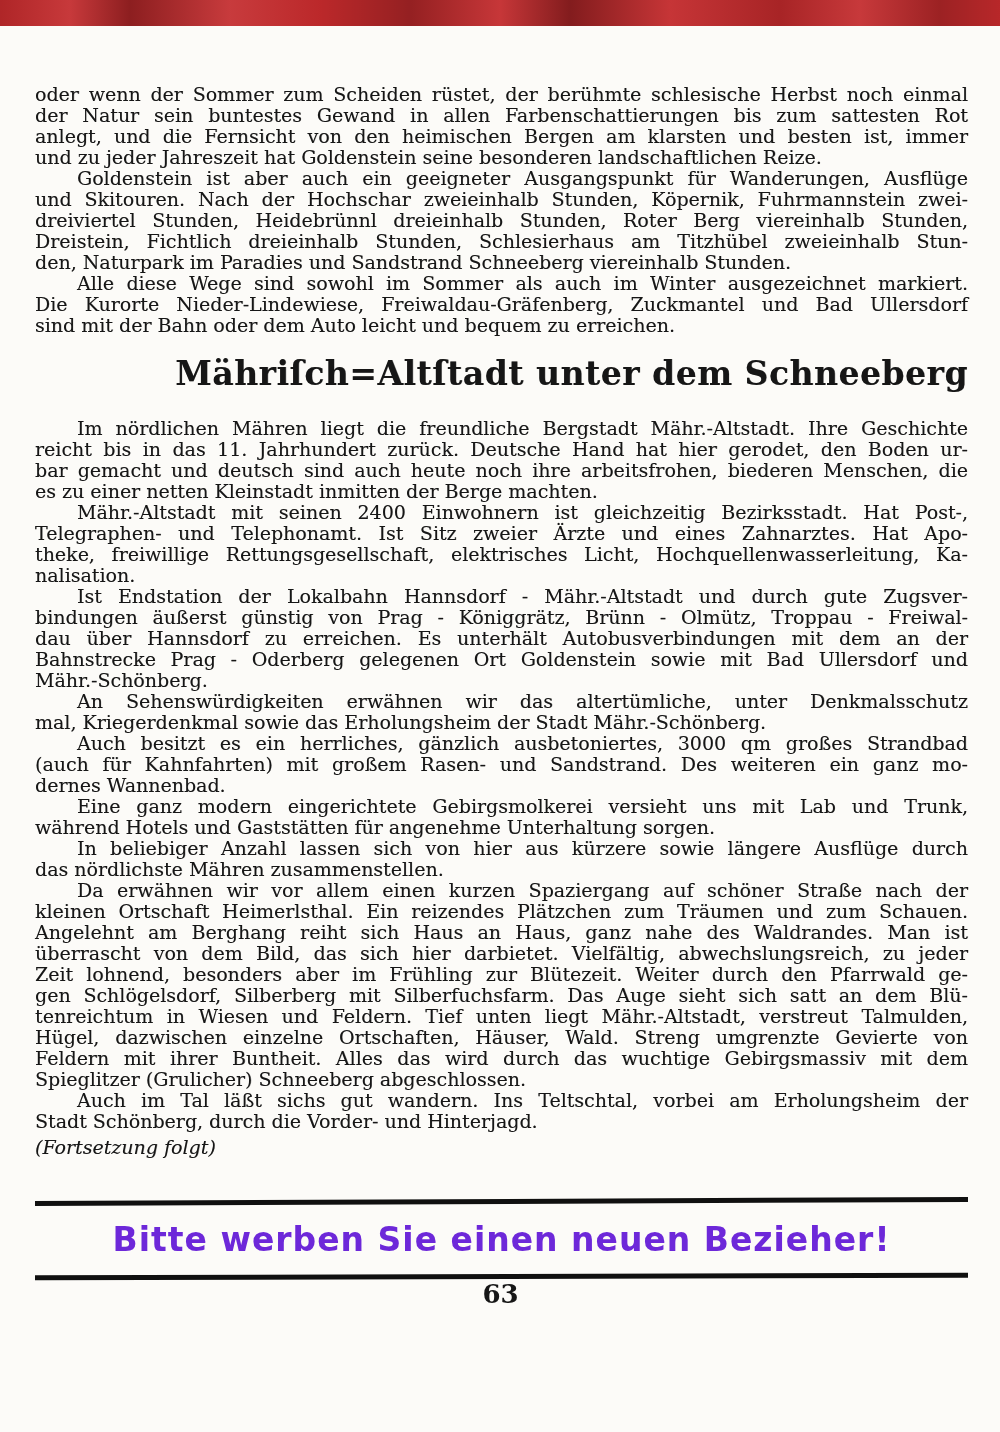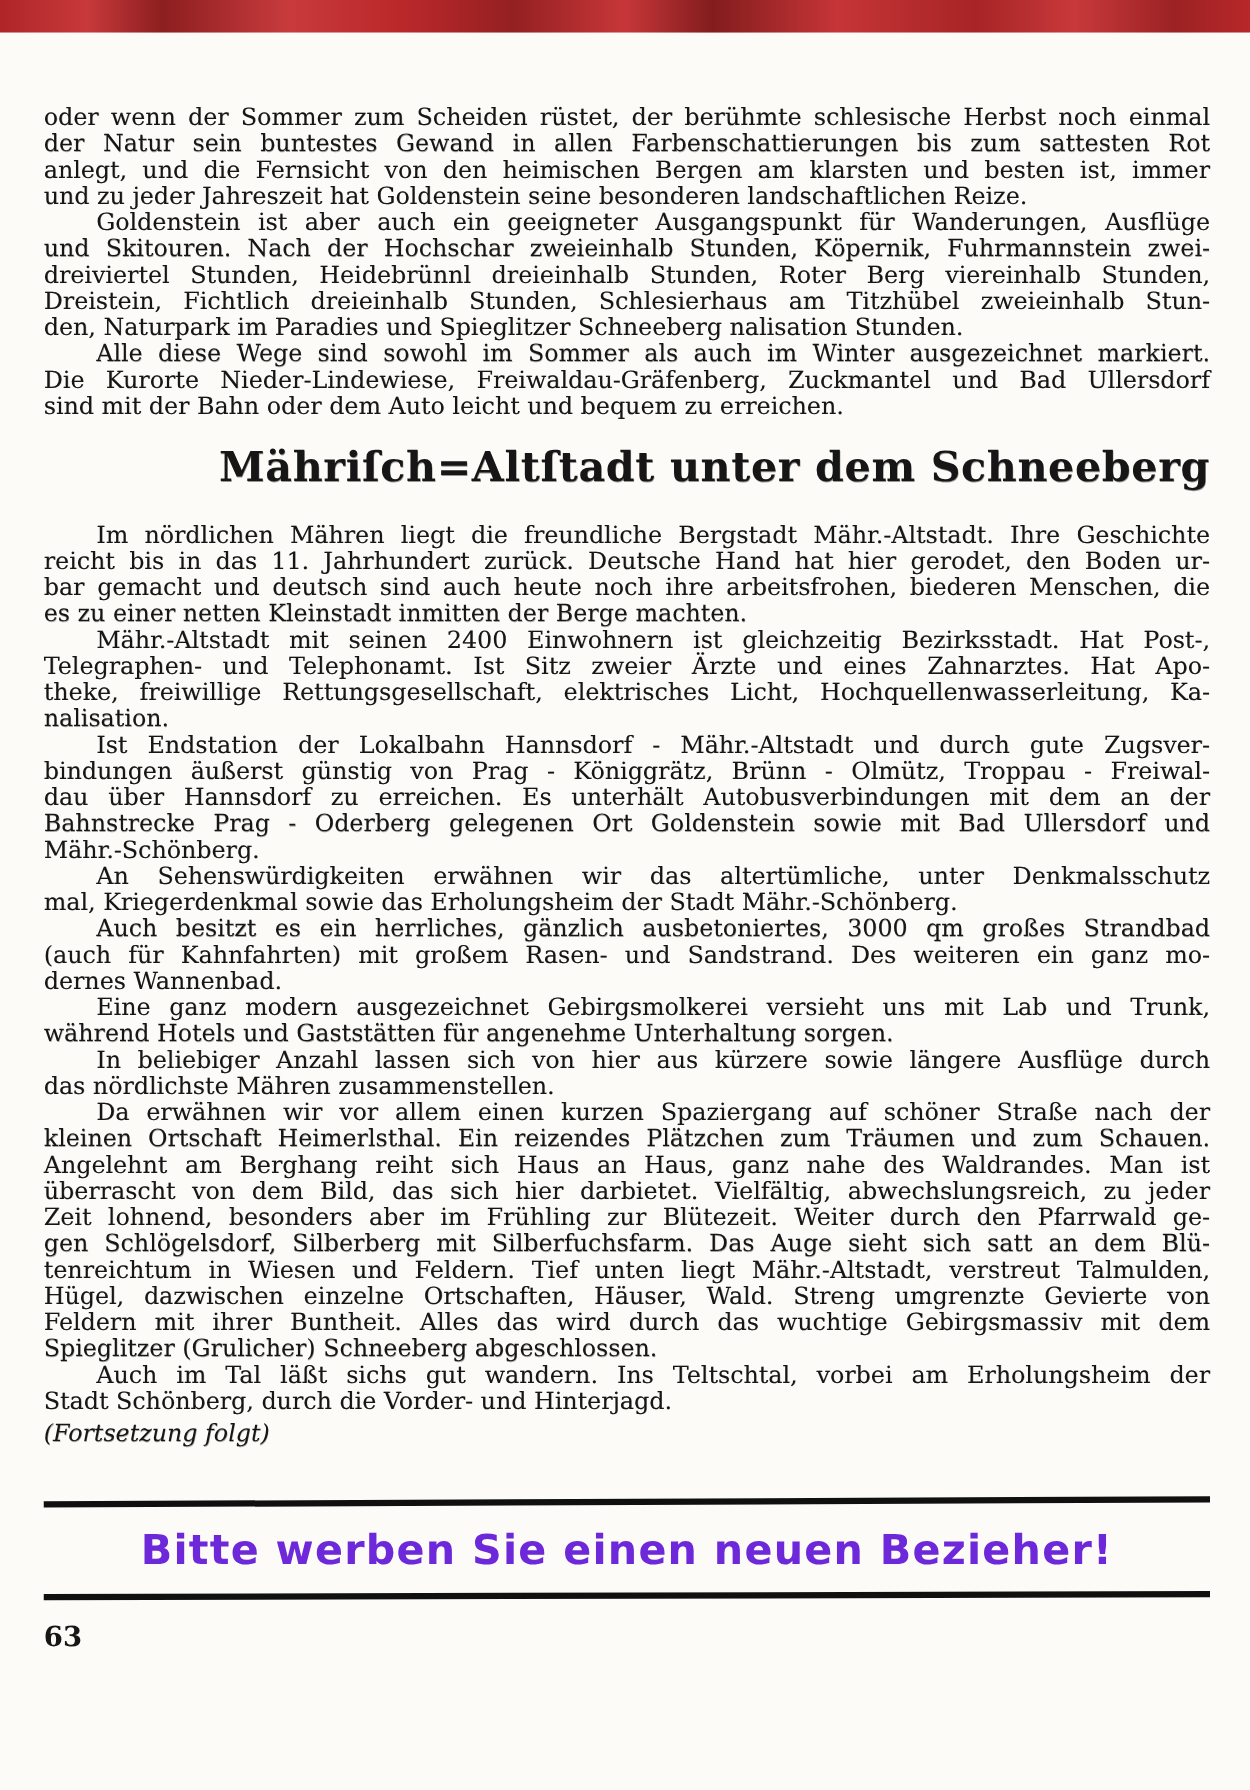--- a/index.html
+++ b/index.html
@@ -66,24 +66,24 @@
     font-family: "DejaVu Sans", sans-serif;
     font-weight: bold;
     font-size: 33px;
     line-height: 40px;
     letter-spacing: 1px;
     text-align: center;
     margin: 16px 0 14px 0;
     color: #6d28d9;
   }
   .pagenum {
-    text-align: left;
+    text-align: center;
     font-weight: bold;
-    font-size: 22px;
-    margin-top: 18px;
+    font-size: 26px;
+    margin-top: 0;
     padding-right: 2px;
   }
 </style>
 </head>
 <body style="background-color: rgb(252, 251, 248); color: rgb(22, 22, 22);">
 
 <div class="band" style="background-color: rgb(195, 42, 44);"></div>
 
 <div class="content">
   <div id="block-intro">
@@ -91,21 +91,21 @@
         <div class="line">oder wenn der Sommer zum Scheiden rüstet, der berühmte schlesische Herbst noch einmal</div>
         <div class="line">der Natur sein buntestes Gewand in allen Farbenschattierungen bis zum sattesten Rot</div>
         <div class="line">anlegt, und die Fernsicht von den heimischen Bergen am klarsten und besten ist, immer</div>
         <div class="line last">und zu jeder Jahreszeit hat Goldenstein seine besonderen landschaftlichen Reize.</div>
       </div>
       <div class="paragraph">
         <div class="line indent">Goldenstein ist aber auch ein geeigneter Ausgangspunkt für Wanderungen, Ausflüge</div>
         <div class="line">und Skitouren. Nach der Hochschar zweieinhalb Stunden, Köpernik, Fuhrmannstein zwei-</div>
         <div class="line">dreiviertel Stunden, Heidebrünnl dreieinhalb Stunden, Roter Berg viereinhalb Stunden,</div>
         <div class="line">Dreistein, Fichtlich dreieinhalb Stunden, Schlesierhaus am Titzhübel zweieinhalb Stun-</div>
-        <div class="line last">den, Naturpark im Paradies und Spieglitzer Schneeberg nalisation Stunden.</div>
+        <div class="line last">den, Naturpark im Paradies und Sandstrand Schneeberg viereinhalb Stunden.</div>
       </div>
       <div class="paragraph">
         <div class="line indent">Alle diese Wege sind sowohl im Sommer als auch im Winter ausgezeichnet markiert.</div>
         <div class="line">Die Kurorte Nieder-Lindewiese, Freiwaldau-Gräfenberg, Zuckmantel und Bad Ullersdorf</div>
         <div class="line last">sind mit der Bahn oder dem Auto leicht und bequem zu erreichen.</div>
       </div>
     </div>
 
   <h1 class="heading">Mähriſch=Altſtadt unter dem Schneeberg</h1>
 
@@ -132,21 +132,21 @@
       <div class="paragraph">
         <div class="line indent">An Sehenswürdigkeiten erwähnen wir das altertümliche, unter Denkmalsschutz</div>
         <div class="line last">mal, Kriegerdenkmal sowie das Erholungsheim der Stadt Mähr.-Schönberg.</div>
       </div>
       <div class="paragraph">
         <div class="line indent">Auch besitzt es ein herrliches, gänzlich ausbetoniertes, 3000 qm großes Strandbad</div>
         <div class="line">(auch für Kahnfahrten) mit großem Rasen- und Sandstrand. Des weiteren ein ganz mo-</div>
         <div class="line last">dernes Wannenbad.</div>
       </div>
       <div class="paragraph">
-        <div class="line indent">Eine ganz modern ausgezeichnet Gebirgsmolkerei versieht uns mit Lab und Trunk,</div>
+        <div class="line indent">Eine ganz modern eingerichtete Gebirgsmolkerei versieht uns mit Lab und Trunk,</div>
         <div class="line last">während Hotels und Gaststätten für angenehme Unterhaltung sorgen.</div>
       </div>
       <div class="paragraph">
         <div class="line indent">In beliebiger Anzahl lassen sich von hier aus kürzere sowie längere Ausflüge durch</div>
         <div class="line last">das nördlichste Mähren zusammenstellen.</div>
       </div>
       <div class="paragraph">
         <div class="line indent">Da erwähnen wir vor allem einen kurzen Spaziergang auf schöner Straße nach der</div>
         <div class="line">kleinen Ortschaft Heimerlsthal. Ein reizendes Plätzchen zum Träumen und zum Schauen.</div>
         <div class="line">Angelehnt am Berghang reiht sich Haus an Haus, ganz nahe des Waldrandes. Man ist</div>

